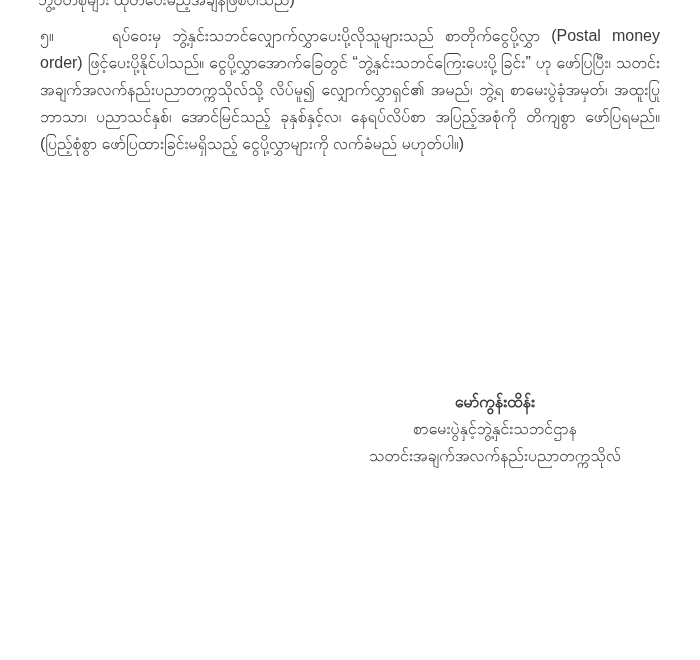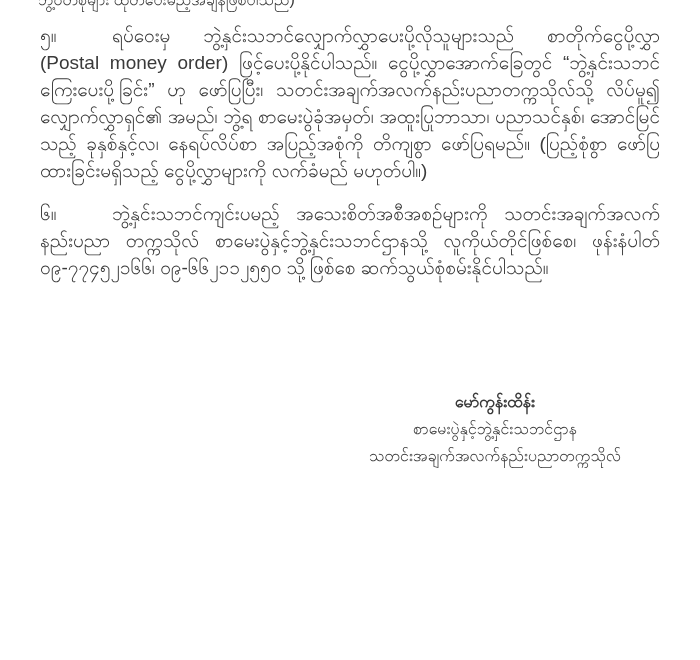--- a/index.html
+++ b/index.html
@@ -33,21 +33,21 @@
     color: #3a3a3a;
   }
   .doc-body {
     position: absolute;
     top: 22px;
     left: 40px;
     width: 620px;
   }
   .para {
     margin: 0 0 16px 0;
-    font-size: 19px;
+    font-size: 16px;
     line-height: 27px;
     text-align: justify;
     color: #3a3a3a;
   }
   .para-num {
     display: inline-block;
     width: 72px;             
   }
   .signature-block {
     position: absolute;
@@ -69,23 +69,20 @@
 <div class="page">
 
   <div class="clipped-top-line">ဘွဲ့ဝတ်စုံများ ထုတ်ပေးမည့်အချိန်ဖြစ်ပါသည်)</div>
 
   <div class="doc-body">
 
     <p class="para">
       <span class="para-num">၅။</span><span>ရပ်ဝေးမှ ဘွဲ့နှင်းသဘင်လျှောက်လွှာပေးပို့လိုသူများသည် စာတိုက်ငွေပို့လွှာ (Postal money order) ဖြင့်ပေးပို့နိုင်ပါသည်။ ငွေပို့လွှာအောက်ခြေတွင် “ဘွဲ့နှင်းသဘင်ကြေးပေးပို့ခြင်း” ဟု ဖော်ပြပြီး၊ သတင်းအချက်အလက်နည်းပညာတက္ကသိုလ်သို့ လိပ်မူ၍ လျှောက်လွှာရှင်၏ အမည်၊ ဘွဲ့ရ စာမေးပွဲခုံအမှတ်၊ အထူးပြုဘာသာ၊ ပညာသင်နှစ်၊ အောင်မြင်သည့် ခုနှစ်နှင့်လ၊ နေရပ်လိပ်စာ အပြည့်အစုံကို တိကျစွာ ဖော်ပြရမည်။ (ပြည့်စုံစွာ ဖော်ပြထားခြင်းမရှိသည့် ငွေပို့လွှာများကို လက်ခံမည် မဟုတ်ပါ။)</span>
     </p>
 
-    <p class="para">
-      <span class="para-num">၆။</span><span>ဘွဲ့နှင်းသဘင်ကျင်းပမည့် အသေးစိတ်အစီအစဉ်များကို သတင်းအချက်အလက်နည်းပညာ တက္ကသိုလ် စာမေးပွဲနှင့်ဘွဲ့နှင်းသဘင်ဌာနသို့ လူကိုယ်တိုင်ဖြစ်စေ၊ ဖုန်းနံပါတ် ၀၉-၇၇၄၅၂၁၆၆၊ ၀၉-၆၆၂၁၁၂၅၅၀ သို့ဖြစ်စေ ဆက်သွယ်စုံစမ်းနိုင်ပါသည်။</span>
-    </p>
 
   </div>
 
   <div class="signature-block">
     <div class="signature-name">မော်ကွန်းထိန်း</div>
     <div>စာမေးပွဲနှင့်ဘွဲ့နှင်းသဘင်ဌာန</div>
     <div>သတင်းအချက်အလက်နည်းပညာတက္ကသိုလ်</div>
   </div>
 
 </div>

